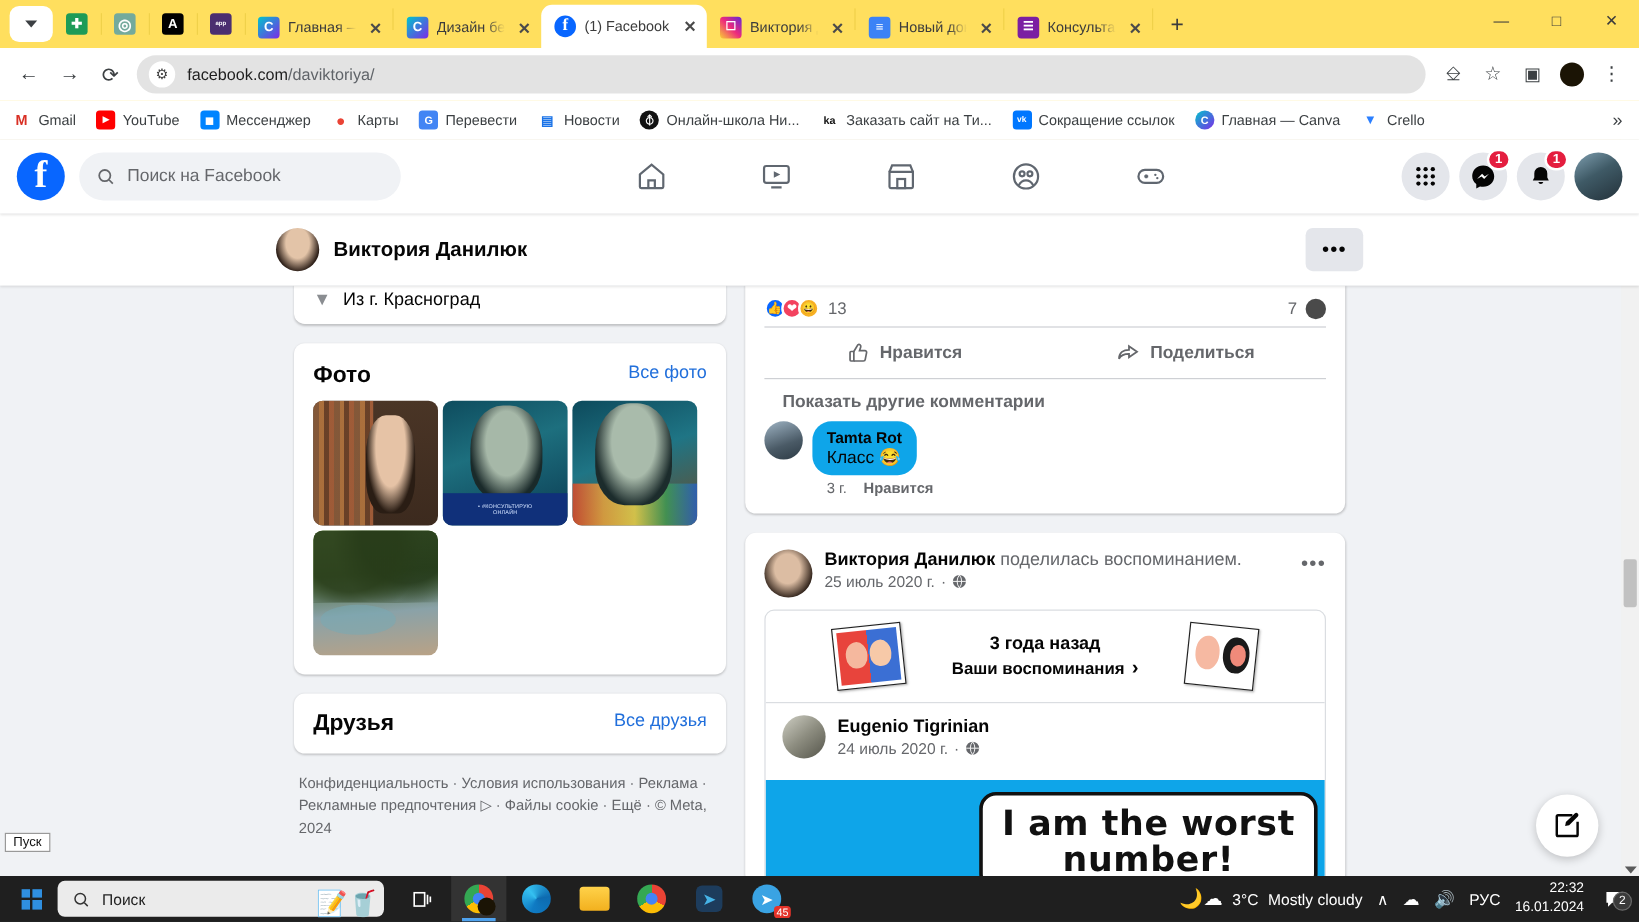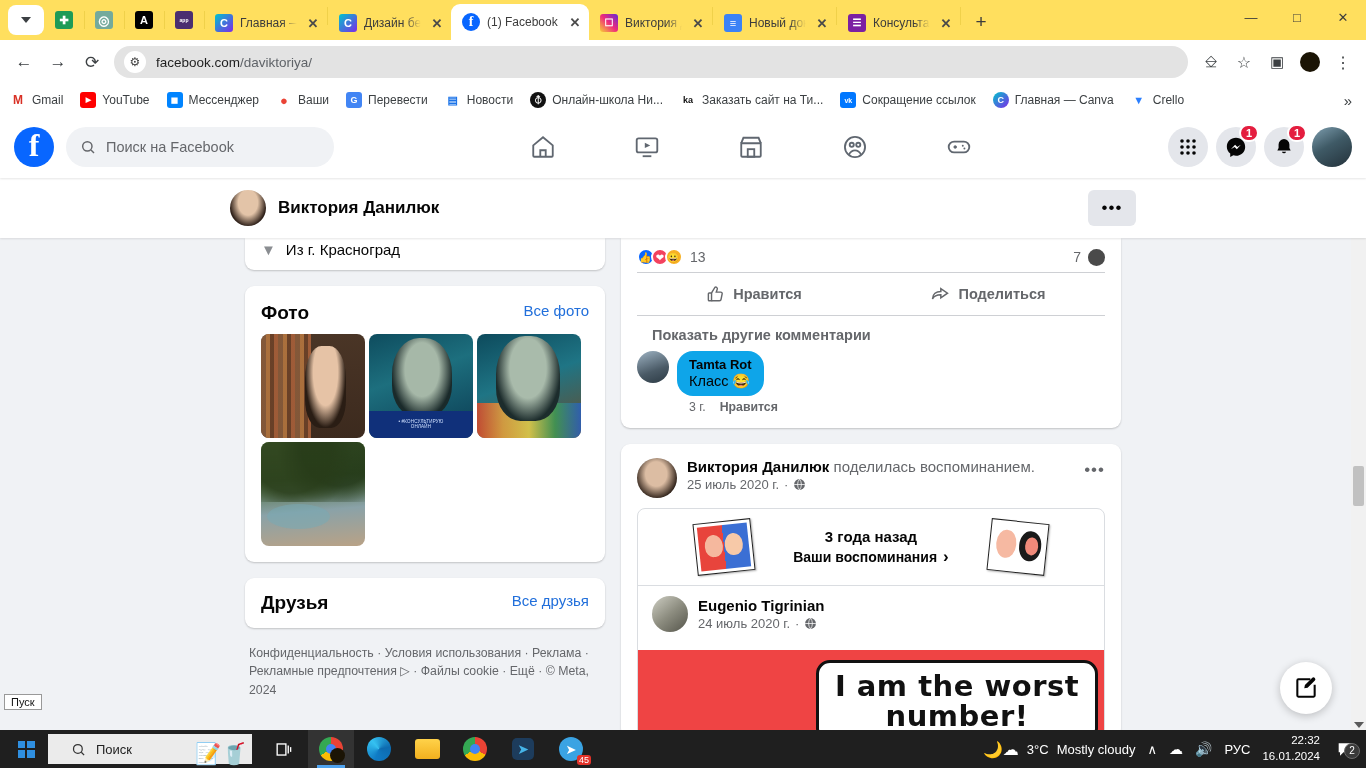--- a/index.html
+++ b/index.html
@@ -183,21 +183,21 @@
   .memory-title { font-size: 15px; font-weight: 700; color: #050505; }
   .memory-sub { font-size: 14px; font-weight: 700; color: #050505; margin-top: 2px; display:flex; align-items:center; gap:6px; justify-content:center;}
   .polaroid { width: 58px; height: 52px; background: #fff; border: 1px solid #222; transform: rotate(-6deg);
               box-shadow: 1px 1px 2px rgba(0,0,0,.3); padding: 3px; }
   .polaroid.r { transform: rotate(6deg); }
   .pol-inner { width: 100%; height: 100%; position: relative; overflow: hidden; }
   .memory-sub-head { display: flex; align-items: center; gap: 10px; padding: 10px 14px; border-top: 1px solid #dadde1; }
   .ms-av { width: 36px; height: 36px; border-radius: 50%; overflow:hidden; flex:none;
            background: linear-gradient(140deg,#cfcfc4,#8d8d80 50%,#54544a); }
 
-  .meme { height: 86px; margin-top: 8px; background: #ef4444; position: relative; overflow:hidden; }
+  .meme { height: 86px; margin-top: 8px; background: #0ea5e9; position: relative; overflow:hidden; }
   .meme-bubble { position: absolute; left: 178px; top: 10px; width: 282px; height: 82px; background: #fff;
                  border: 3px solid #111; border-radius: 14px; display:flex; flex-direction:column;
                  align-items:center; justify-content:center; line-height: 1.05; }
   .meme-bubble div { font-family: "DejaVu Sans", sans-serif; font-size: 29px; font-weight: 700; color:#111; letter-spacing:.5px; }
 
   
   .page-scroll { position: absolute; right: 0; top: 0; width: 15px; height: 614px; background: #f1f1f1; }
   .page-scroll .thumb { position: absolute; right: 2px; top: 350px; width: 11px; height: 40px; background: #c1c1c1; border-radius: 2px; }
   .page-scroll .arrow-dn { position: absolute; bottom: 2px; left: 3px; width:0; height:0;
       border-left: 5px solid transparent; border-right: 5px solid transparent; border-top: 6px solid #5a5a5a; }
@@ -206,22 +206,22 @@
          background: #fff; box-shadow: 0 2px 8px rgba(0,0,0,.22); display:flex; align-items:center; justify-content:center; }
 
   .start-tip { position: absolute; left: 4px; bottom: 20px; background: #fff; border: 1px solid #999;
                font-size: 11px; color: #111; padding: 1px 6px; z-index: 9; }
 
   
   .taskbar { height: 38px; background: #1f1f1f; display: flex; align-items: center; padding: 0 0 0 4px; }
   .tb-start { width: 44px; height: 38px; display:flex; align-items:center; justify-content:center; }
   .win-logo { width: 17px; height: 17px; display:grid; grid-template-columns: 1fr 1fr; grid-template-rows: 1fr 1fr; gap:2px; }
   .win-logo i { background: #2f8fe0; display:block; }
-  .tb-search { width: 204px; height: 30px; background: #ebebeb; display:flex; align-items:center;
-               gap: 10px; padding: 0 23px; position: relative; }
+  .tb-search { width: 272px; height: 30px; background: #ebebeb; display:flex; align-items:center;
+               gap: 10px; padding: 0 12px; position: relative; border-radius: 6px; }
   .tb-search span { font-size: 13px; color: #222; }
   .tb-apps { display: flex; align-items: center; gap: 2px; margin-left: 8px; }
   .tb-app { width: 46px; height: 38px; display:flex; align-items:center; justify-content:center; position: relative; }
   .tb-app.active { background: #333; }
   .tb-app.active::after { content:""; position:absolute; bottom:0; left:9px; width:28px; height:3px; background:#4fa3ef; }
   .tb-tray { margin-left: auto; display:flex; align-items:center; gap: 12px; padding-right: 8px; color:#fff; }
   .weather { display:flex; align-items:center; gap:8px; font-size: 13px; color: #fff; }
   .tray-ico { color: #fff; font-size: 13px; }
   .clock { text-align: right; font-size: 11.5px; color:#fff; line-height: 1.35; }
   .notif { position: relative; width: 26px; display:flex; align-items:center; justify-content:center; }
@@ -321,21 +321,21 @@
     <div class="bm">
       <span class="bm-ico" style="background:#ff0000;font-size:7px;">▶</span>
       <span>YouTube</span>
     </div>
     <div class="bm">
       <span class="bm-ico" style="background:#0084ff;font-size:9px;">◼</span>
       <span>Мессенджер</span>
     </div>
     <div class="bm">
       <span class="bm-ico" style="background:#fff;color:#ea4335;font-size:13px;">●</span>
-      <span>Ваши</span>
+      <span>Карты</span>
     </div>
     <div class="bm">
       <span class="bm-ico" style="background:#4285f4;font-size:9px;">G</span>
       <span>Перевести</span>
     </div>
     <div class="bm">
       <span class="bm-ico" style="background:#fff;color:#1a73e8;font-size:11px;">▤</span>
       <span>Новости</span>
     </div>
     <div class="bm">

